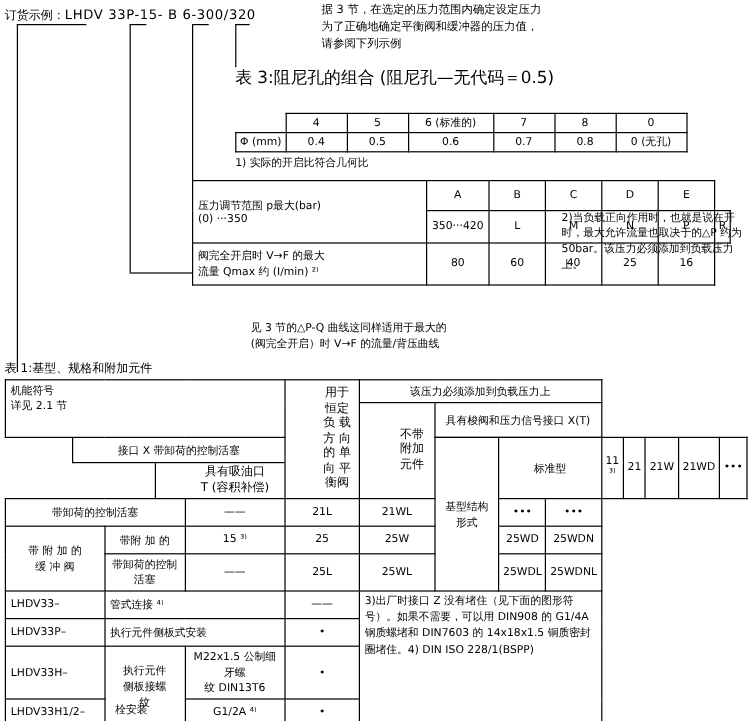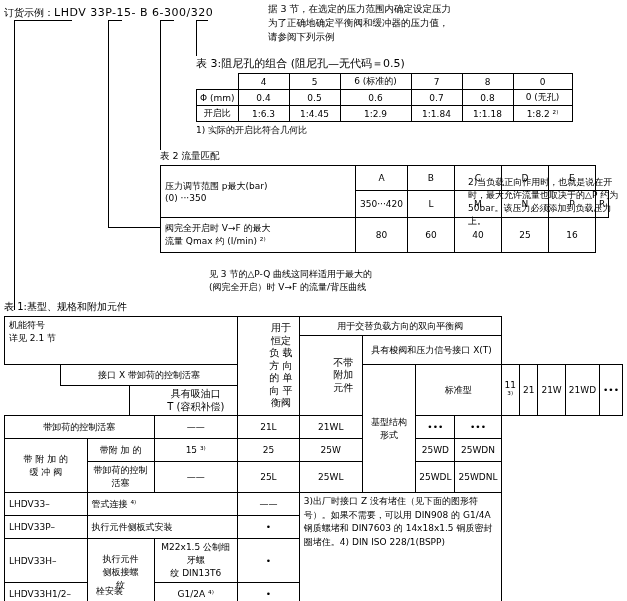--- a/index.html
+++ b/index.html
@@ -14,21 +14,21 @@
   }
   .abs{position:absolute;}
   .ord-label{left:4px;top:6px;font-size:10px;white-space:nowrap;}
   .ord-code{font-size:11px;letter-spacing:0.5px;}
   .note-top{left:268px;top:2px;width:210px;font-size:9.5px;line-height:1.45;}
   
   table{border-collapse:collapse;}
   td,th{border:1px solid #000;padding:1px 3px;font-weight:normal;text-align:center;vertical-align:middle;font-size:9px;}
   .lft{text-align:left;}
   .t3wrap{left:196px;top:56px;}
-  .t3title{font-size:11px;margin-bottom:2px;}
+  .t3title{font-size:14px;margin-bottom:20px;}
   .t2wrap{left:160px;top:150px;}
   .t2title{font-size:9.5px;margin-bottom:2px;}
   .t1wrap{left:4px;top:300px;}
   .t1title{font-size:10px;margin-bottom:2px;}
   .note2{left:468px;top:176px;width:152px;font-size:9px;line-height:1.45;}
   .note3{left:196px;top:268px;width:300px;font-size:9px;line-height:1.45;}
   
   .ln{background:#000;position:absolute;}
   .cell-pad{padding:2px 4px;}
   .hdr-vert{font-size:10px;line-height:1.25;padding-left:29px;}
@@ -69,36 +69,26 @@
     </tr>
     <tr>
       <td>Φ (mm)</td>
       <td>0.4</td>
       <td>0.5</td>
       <td>0.6</td>
       <td>0.7</td>
       <td>0.8</td>
       <td>0 (无孔)</td>
     </tr>
-    <tr>
-      <td>开启比</td>
-      <td>1:6.3</td>
-      <td>1:4.45</td>
-      <td>1:2.9</td>
-      <td>1:1.84</td>
-      <td>1:1.18</td>
-      <td>1:8.2 ²⁾</td>
-    </tr>
   </tbody>
     </table>
   <div style="margin-top:2px;">1) 实际的开启比符合几何比</div>
 </div>
 
 <div class="abs t2wrap">
-  <div class="t2title">表 2 流量匹配</div>
   <table>
     <tbody>
         <tr>
       <td rowspan="2" class="lft cell-pad" style="width:186px;white-space:pre-line;height:34px;">压力调节范围 p最大(bar)
 (0) ···350</td>
       <td style="width:40px;height:22px;">A</td>
       <td style="width:40px;">B</td>
       <td style="width:40px;">C</td>
       <td style="width:40px;">D</td>
       <td style="width:40px;">E</td>
@@ -134,21 +124,21 @@
   <table style="width:619px;">
 
     <tbody>
         <tr>
       <td colspan="3" rowspan="2" class="lft cell-pad" style="width:278px;height:38px;white-space:pre-line;vertical-align:top;">机能符号
   详见 2.1 节</td>
       <td rowspan="4" class="cell-pad hdr-vert" style="width:50px;white-space:pre-line;">用于 恒定
 负 载 方 向
 的 单 向 平
 衡阀</td>
-      <td colspan="4" class="cell-pad" style="height:14px;">用于交替负载方向的双向平衡阀</td>
+      <td colspan="4" class="cell-pad" style="height:14px;">该压力必须添加到负载压力上</td>
     </tr>
     <tr>
       <td rowspan="3" class="cell-pad hdr-vert" style="width:52px;white-space:pre-line;">不带附加
 元件</td>
       <td colspan="3" class="cell-pad" style="height:24px;">具有梭阀和压力信号接口 X(T)</td>
     </tr>
     <tr>
       <td colspan="3" rowspan="2" style="border:none;padding:0;">
         <table style="width:100%;border-collapse:collapse;">
           <tbody>

